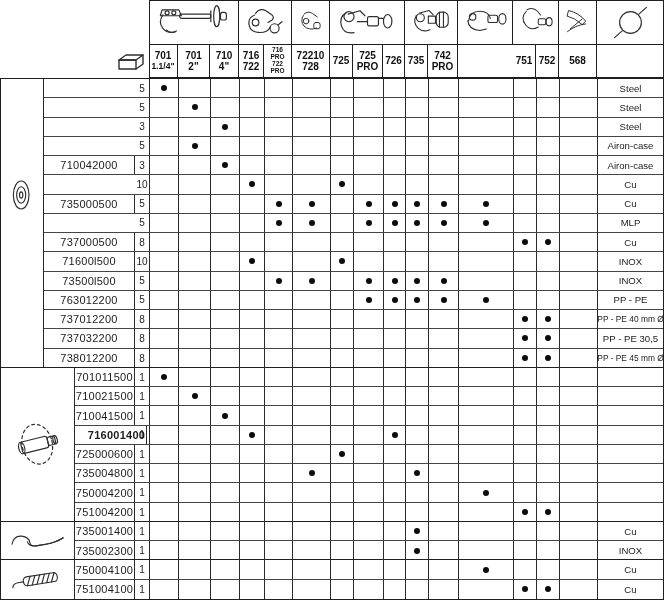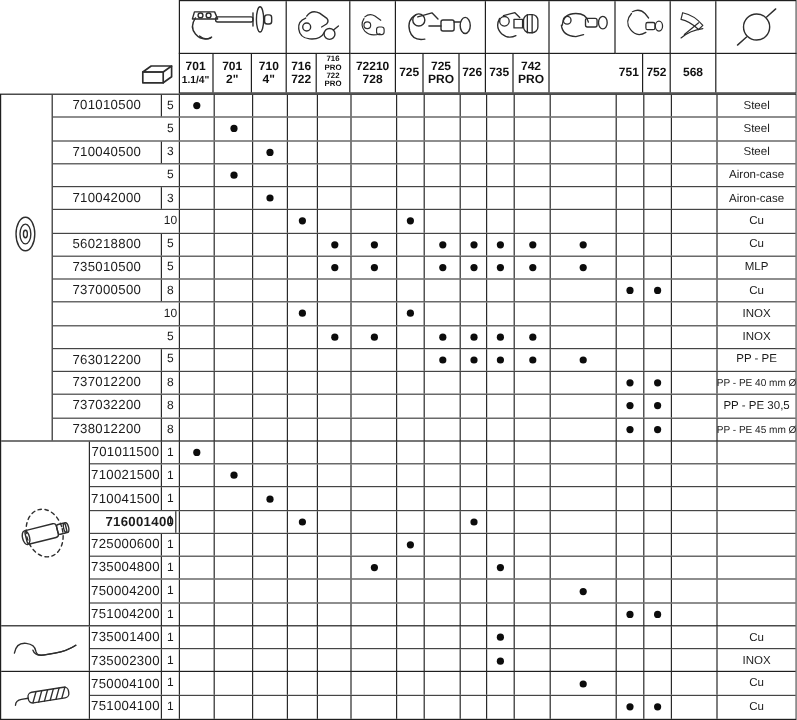--- a/index.html
+++ b/index.html
@@ -183,23 +183,20 @@
   <div id="body-region" class="abs">
       <div class="abs group" style="left: 0px; top: 0px; width: 662px; height: 288.889px;">
         <div class="icon-cell" style="width: 43px; align-items: flex-start; padding-top: 90px;">
           <svg viewBox="0 0 34 62" fill="none" stroke="#2e2e2e" stroke-width="1.4" stroke-linecap="round" stroke-linejoin="round" xmlns="http://www.w3.org/2000/svg" width="28" height="52">
             <ellipse cx="16" cy="31" rx="9.5" ry="17"></ellipse>
             <ellipse cx="16" cy="31" rx="5.5" ry="10"></ellipse>
             <ellipse cx="16" cy="31" rx="2" ry="3.8"></ellipse>
           </svg>
         </div>
         <div class="row mid" style="left: 43px; top: 0px; width: 619px; height: 19.2593px;">
-          <div class="cell" style="left: 0px; width: 91px;">
-            <span class="article">701010500</span>
-          </div>
           <div class="cell" style="left: 91px; width: 15px;">
             <span class="qty">5</span>
           </div>
           <div class="cell" style="left: 106px; width: 29px;">
             <span class="dot"></span>
           </div>
           <div class="cell" style="left: 135px; width: 32px;"></div>
           <div class="cell" style="left: 167px; width: 29px;"></div>
           <div class="cell" style="left: 196px; width: 25px;"></div>
           <div class="cell" style="left: 221px; width: 28px;"></div>
@@ -236,23 +233,20 @@
           <div class="cell" style="left: 385px; width: 30px;"></div>
           <div class="cell" style="left: 415px; width: 55px;"></div>
           <div class="cell" style="left: 470px; width: 23px;"></div>
           <div class="cell" style="left: 493px; width: 23px;"></div>
           <div class="cell" style="left: 516px; width: 38px;"></div>
           <div class="cell noright" style="left: 554px; width: 65px;">
             <span class="material" style="font-size: 9.6px;">Steel</span>
           </div>
         </div>
         <div class="row mid" style="left: 43px; top: 38.5185px; width: 619px; height: 19.2593px;">
-          <div class="cell" style="left: 0px; width: 91px;">
-            <span class="article">710040500</span>
-          </div>
           <div class="cell" style="left: 91px; width: 15px;">
             <span class="qty">3</span>
           </div>
           <div class="cell" style="left: 106px; width: 29px;"></div>
           <div class="cell" style="left: 135px; width: 32px;"></div>
           <div class="cell" style="left: 167px; width: 29px;">
             <span class="dot"></span>
           </div>
           <div class="cell" style="left: 196px; width: 25px;"></div>
           <div class="cell" style="left: 221px; width: 28px;"></div>
@@ -345,21 +339,21 @@
           <div class="cell" style="left: 415px; width: 55px;"></div>
           <div class="cell" style="left: 470px; width: 23px;"></div>
           <div class="cell" style="left: 493px; width: 23px;"></div>
           <div class="cell" style="left: 516px; width: 38px;"></div>
           <div class="cell noright" style="left: 554px; width: 65px;">
             <span class="material" style="font-size: 9.6px;">Cu</span>
           </div>
         </div>
         <div class="row mid" style="left: 43px; top: 115.556px; width: 619px; height: 19.2593px;">
           <div class="cell" style="left: 0px; width: 91px;">
-            <span class="article">560218800</span>
+            <span class="article">735000500</span>
           </div>
           <div class="cell" style="left: 91px; width: 15px;">
             <span class="qty">5</span>
           </div>
           <div class="cell" style="left: 106px; width: 29px;"></div>
           <div class="cell" style="left: 135px; width: 32px;"></div>
           <div class="cell" style="left: 167px; width: 29px;"></div>
           <div class="cell" style="left: 196px; width: 25px;"></div>
           <div class="cell" style="left: 221px; width: 28px;">
             <span class="dot"></span>
@@ -384,23 +378,20 @@
             <span class="dot"></span>
           </div>
           <div class="cell" style="left: 470px; width: 23px;"></div>
           <div class="cell" style="left: 493px; width: 23px;"></div>
           <div class="cell" style="left: 516px; width: 38px;"></div>
           <div class="cell noright" style="left: 554px; width: 65px;">
             <span class="material" style="font-size: 9.6px;">Cu</span>
           </div>
         </div>
         <div class="row mid" style="left: 43px; top: 134.815px; width: 619px; height: 19.2593px;">
-          <div class="cell" style="left: 0px; width: 91px;">
-            <span class="article">735010500</span>
-          </div>
           <div class="cell" style="left: 91px; width: 15px;">
             <span class="qty">5</span>
           </div>
           <div class="cell" style="left: 106px; width: 29px;"></div>
           <div class="cell" style="left: 135px; width: 32px;"></div>
           <div class="cell" style="left: 167px; width: 29px;"></div>
           <div class="cell" style="left: 196px; width: 25px;"></div>
           <div class="cell" style="left: 221px; width: 28px;">
             <span class="dot"></span>
           </div>
@@ -454,20 +445,23 @@
           </div>
           <div class="cell" style="left: 493px; width: 23px;">
             <span class="dot"></span>
           </div>
           <div class="cell" style="left: 516px; width: 38px;"></div>
           <div class="cell noright" style="left: 554px; width: 65px;">
             <span class="material" style="font-size: 9.6px;">Cu</span>
           </div>
         </div>
         <div class="row mid" style="left: 43px; top: 173.333px; width: 619px; height: 19.2593px;">
+          <div class="cell" style="left: 0px; width: 91px;">
+            <span class="article">71600l500</span>
+          </div>
           <div class="cell" style="left: 91px; width: 15px;">
             <span class="qty">10</span>
           </div>
           <div class="cell" style="left: 106px; width: 29px;"></div>
           <div class="cell" style="left: 135px; width: 32px;"></div>
           <div class="cell" style="left: 167px; width: 29px;"></div>
           <div class="cell" style="left: 196px; width: 25px;">
             <span class="dot"></span>
           </div>
           <div class="cell" style="left: 221px; width: 28px;"></div>
@@ -481,20 +475,23 @@
           <div class="cell" style="left: 385px; width: 30px;"></div>
           <div class="cell" style="left: 415px; width: 55px;"></div>
           <div class="cell" style="left: 470px; width: 23px;"></div>
           <div class="cell" style="left: 493px; width: 23px;"></div>
           <div class="cell" style="left: 516px; width: 38px;"></div>
           <div class="cell noright" style="left: 554px; width: 65px;">
             <span class="material" style="font-size: 9.6px;">INOX</span>
           </div>
         </div>
         <div class="row mid" style="left: 43px; top: 192.593px; width: 619px; height: 19.2593px;">
+          <div class="cell" style="left: 0px; width: 91px;">
+            <span class="article">73500l500</span>
+          </div>
           <div class="cell" style="left: 91px; width: 15px;">
             <span class="qty">5</span>
           </div>
           <div class="cell" style="left: 106px; width: 29px;"></div>
           <div class="cell" style="left: 135px; width: 32px;"></div>
           <div class="cell" style="left: 167px; width: 29px;"></div>
           <div class="cell" style="left: 196px; width: 25px;"></div>
           <div class="cell" style="left: 221px; width: 28px;">
             <span class="dot"></span>
           </div>

